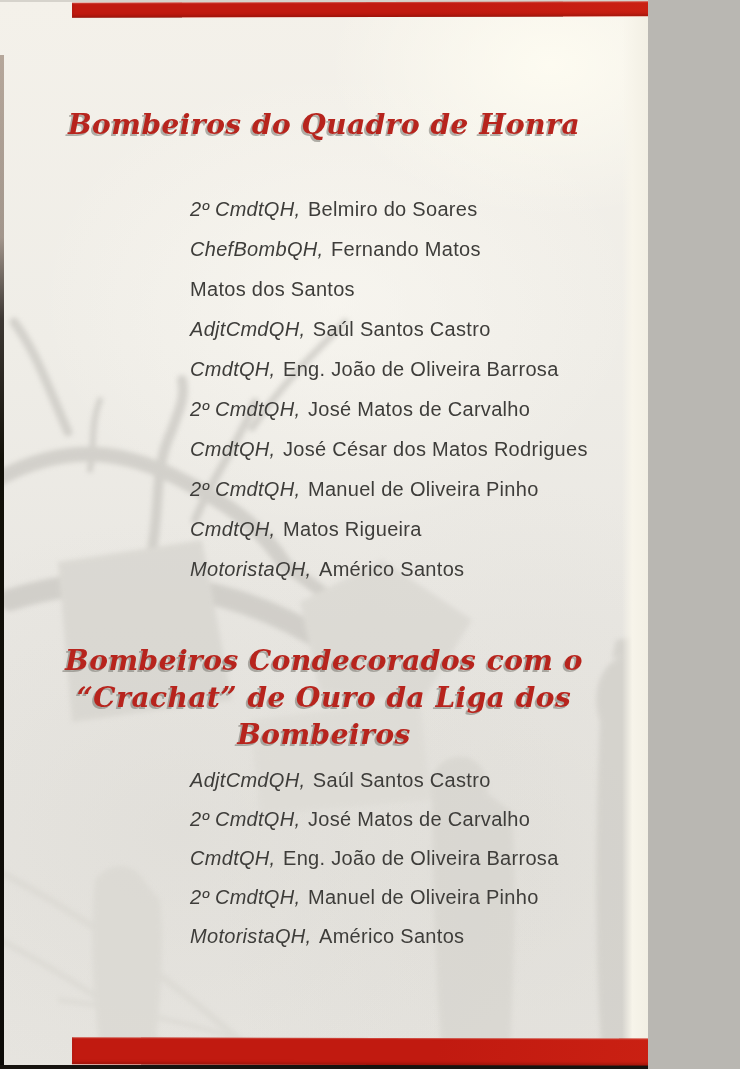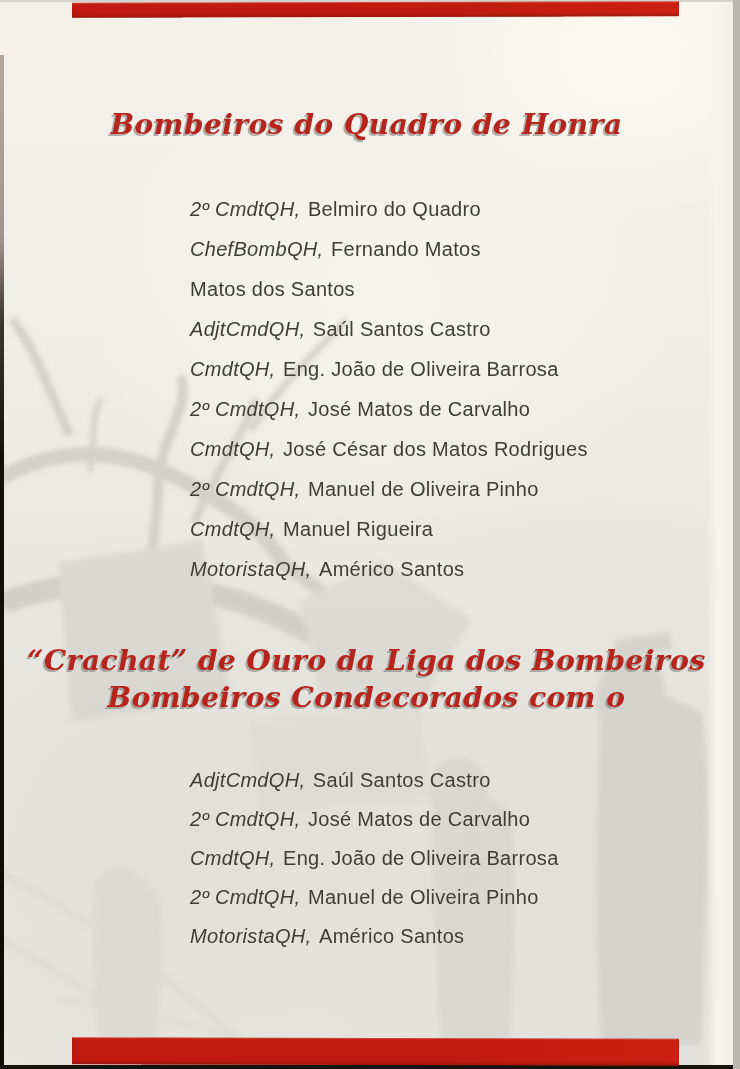--- a/index.html
+++ b/index.html
@@ -2,21 +2,21 @@
 <html><head>
 <meta charset="utf-8">
 <style>
   html,body{margin:0;padding:0;}
   body{
     width:740px;height:1069px;overflow:hidden;
     font-family:"Liberation Sans",sans-serif;
     background:#b9b7b2;
   }
   .page{
-    position:relative;width:733px;height:1069px;overflow:hidden;
+    position:relative;width:648px;height:1069px;overflow:hidden;
     background:
       radial-gradient(ellipse 320px 220px at 85% 6%, rgba(255,253,242,.85), transparent 70%),
       radial-gradient(ellipse 420px 320px at 52% 28%, rgba(252,250,244,.55), transparent 72%),
       radial-gradient(ellipse 520px 420px at 28% 78%, rgba(209,207,201,.30), transparent 75%),
       radial-gradient(ellipse 420px 520px at 82% 82%, rgba(213,211,205,.35), transparent 75%),
       linear-gradient(180deg,#f4f1ea 0%,#efede7 32%,#e9e7e2 58%,#e7e5e0 100%);
   }
   
   .right-strip{
     position:absolute;top:0;right:0;width:26px;height:100%;
@@ -113,21 +113,21 @@
   <div class="bottom-edge"></div>
 
   <div class="bar top"></div>
   <div class="bar bottom"></div>
 
   <div class="section heading" id="sec1-heading">Bombeiros do Quadro de Honra</div>
 
   <ul class="roster" id="sec1-roster">
     <li>
       <span class="role">2º CmdtQH,</span>
-      <span class="name">Belmiro do Quadro</span>
+      <span class="name">Belmiro do Soares</span>
     </li>
     <li>
       <span class="role">ChefBombQH,</span>
       <span class="name">Fernando Matos</span>
     </li>
     <li>
       <span class="name">Matos dos Santos</span>
     </li>
     <li>
       <span class="role">AdjtCmdQH,</span>
@@ -144,31 +144,31 @@
     <li>
       <span class="role">CmdtQH,</span>
       <span class="name">José César dos Matos Rodrigues</span>
     </li>
     <li>
       <span class="role">2º CmdtQH,</span>
       <span class="name">Manuel de Oliveira Pinho</span>
     </li>
     <li>
       <span class="role">CmdtQH,</span>
-      <span class="name">Manuel Rigueira</span>
+      <span class="name">Matos Rigueira</span>
     </li>
     <li>
       <span class="role">MotoristaQH,</span>
       <span class="name">Américo Santos</span>
     </li>
   </ul>
 
   <div class="section heading" id="sec2-heading">
+    <div>Bombeiros Condecorados com o</div>
     <div>“Crachat” de Ouro da Liga dos Bombeiros</div>
-    <div>Bombeiros Condecorados com o</div>
   </div>
 
   <ul class="roster tight" id="sec2-roster">
     <li>
       <span class="role">AdjtCmdQH,</span>
       <span class="name">Saúl Santos Castro</span>
     </li>
     <li>
       <span class="role">2º CmdtQH,</span>
       <span class="name">José Matos de Carvalho</span>

